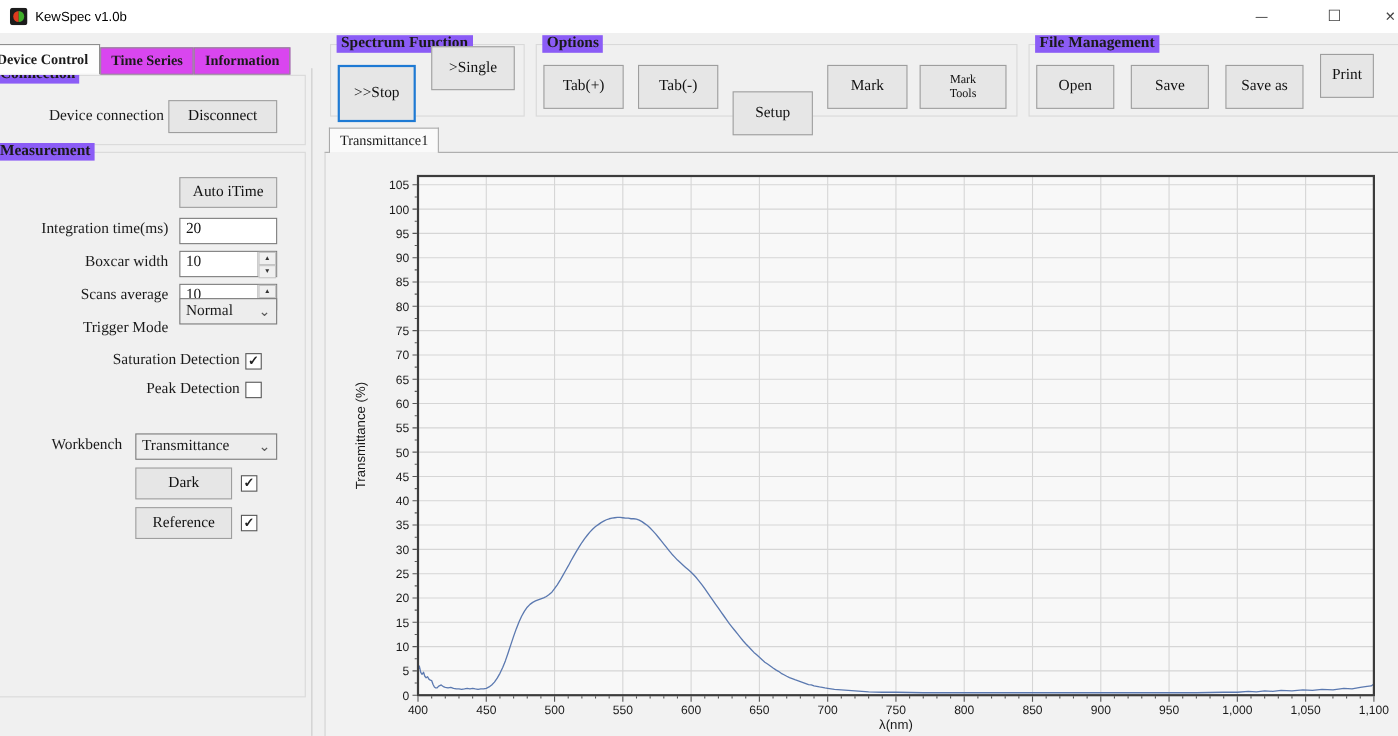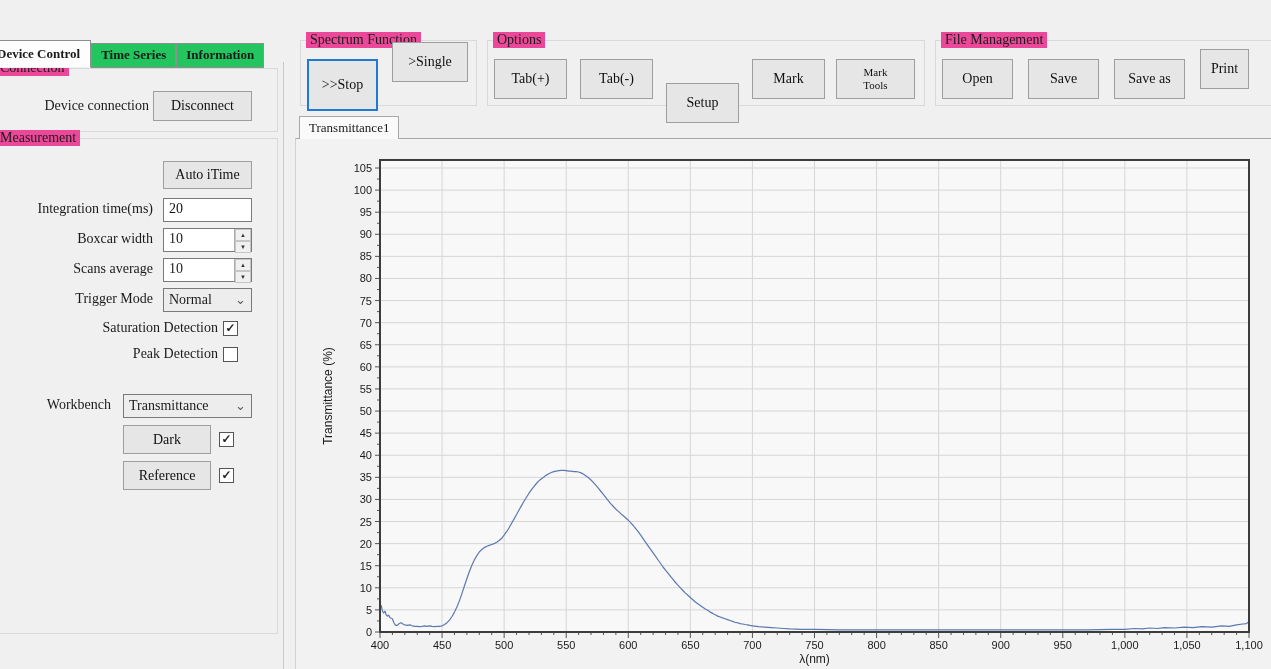--- a/index.html
+++ b/index.html
@@ -10,22 +10,22 @@
   
   .titlebar { position:absolute; left:0; top:0; width:1271px; height:30px; background:#ffffff; }
   .titlebar .appicon { position:absolute; left:9px; top:7px; width:16px; height:16px; }
   .titlebar .title { position:absolute; left:32px; top:0; line-height:30px; font-size:12px;
                      font-family:"Liberation Sans", sans-serif; color:#000; }
   .winbtn { position:absolute; top:0; width:34px; height:30px; text-align:center; line-height:30px;
             font-family:"DejaVu Sans", sans-serif; color:#444; font-size:12px; cursor:default; }
 
   
   .groupbox { position:absolute; border:1px solid #d9d9d9; }
-  .groupbox > .legend { position:absolute; top:-9px; left:5px; background:#ec4899; padding:0 4px;
-                        font-weight:normal; font-size:14px; white-space:nowrap; }
+  .groupbox > .legend { position:absolute; top:-9px; left:5px; background:#8b5cf6; padding:0 4px;
+                        font-weight:bold; font-size:14px; white-space:nowrap; }
 
   
   .btn { position:absolute; background:#e6e6e6; border:1px solid #9e9e9e; display:flex;
          align-items:center; justify-content:center; font-size:14px; color:#111; text-align:center; }
   .btn.focused { border:2px solid #1e7ad4; }
   .lbl { position:absolute; font-size:14px; white-space:nowrap; }
   .lbl.right { text-align:right; }
   .textbox { position:absolute; background:#fff; border:1px solid #7a7a7a; font-size:14px;
              padding:2px 5px; font-family:"Liberation Serif", serif; color:#111; }
   .spinbox { position:absolute; background:#fff; border:1px solid #7a7a7a; display:flex; }
@@ -35,37 +35,48 @@
                    color:#333; border:1px solid #c6c6c6; }
   .combo { position:absolute; background:#ededed; border:1px solid #7a7a7a; display:flex;
            align-items:center; font-size:14px; padding:0 5px; }
   .combo .cval { flex:1; }
   .combo .chev { color:#5a5a5a; font-size:13px; line-height:10px; }
   .checkbox { position:absolute; width:15px; height:15px; background:#fff; border:1px solid #555;
               font-size:12px; line-height:13px; text-align:center; font-weight:bold; color:#222; }
 
   
   .ltabs { position:absolute; left:-14px; top:40px; display:flex; align-items:flex-end; }
-  .ltab { border:1px solid #8e8e8e; background:#22c55e; font-weight:bold; font-size:13px;
+  .ltab { border:1px solid #8e8e8e; background:#d946ef; font-weight:bold; font-size:13px;
           padding:3px 9px 4px 9px; margin-right:0px; white-space:nowrap; }
   .ltab.selected { background:#fdfdfd; padding:5px 10px 5px 10px; border-bottom:1px solid #f0f0f0; z-index:2; }
   .panel-edge { position:absolute; left:283px; top:62px; width:1px; height:607px; background:#c9c9c9; }
 
   
   .ctab { position:absolute; left:299px; top:116px; height:23px; background:#fafafa;
           border:1px solid #a8a8a8; border-bottom:none; font-size:13px; padding:3px 9px 0 9px;
           z-index:2; white-space:nowrap; }
   .chartpage { position:absolute; left:295px; top:138px; width:976px; height:531px;
                background:#f2f2f2; border-top:1px solid #a8a8a8; border-left:1px solid #d2d2d2; }
 </style>
 </head>
 <body>
 
 <div id="app">
 
+  <div class="titlebar">
+    <svg class="appicon" viewBox="0 0 16 16">
+      <rect x="0" y="0" width="16" height="16" rx="3" fill="#1c1c1c"></rect>
+      <path d="M8 3 A5 5 0 0 0 8 13 Z" fill="#e03a1e"></path>
+      <path d="M8 3 A5 5 0 0 1 8 13 Z" fill="#3fae2a"></path>
+    </svg>
+    <span class="title">KewSpec v1.0b</span>
+    <span class="winbtn" style="left:1130px;">—</span>
+    <span class="winbtn" style="left:1196px;font-size:14px;">☐</span>
+    <span class="winbtn" style="left:1247px;">✕</span>
+  </div>
 
   <div class="ltabs">
     <div class="ltab selected">Device Control</div>
     <div class="ltab">Time Series</div>
     <div class="ltab">Information</div>
   </div>
   <div class="panel-edge"></div>
 
   <div class="groupbox" style="left:-10px; top:68px; width:288px; height:64px;">
     <div class="legend">Connection</div>
@@ -93,21 +104,21 @@
     <div class="lbl right" style="left:0; top:122px; width:162px;">Scans average</div>
     <div class="spinbox" style="left:172px; top:119px; width:89px; height:24px;">
       <div class="val">10</div>
       <div class="spincol">
         <div>▲</div>
         <div>▼</div>
       </div>
     </div>
 
     <div class="lbl right" style="left:0; top:152px; width:162px;">Trigger Mode</div>
-    <div class="combo" style="left:172px; top:149px; width:89px; height:24px;">
+    <div class="combo" style="left:172px; top:132px; width:89px; height:24px;">
       <span class="cval">Normal</span>
       <span class="chev">⌄</span>
     </div>
 
     <div class="lbl right" style="left:0; top:181px; width:227px;">Saturation Detection</div>
     <div class="checkbox" style="left:232px; top:182px;">✓</div>
 
     <div class="lbl right" style="left:0; top:207px; width:227px;">Peak Detection</div>
     <div class="checkbox" style="left:232px; top:208px;"></div>
 

